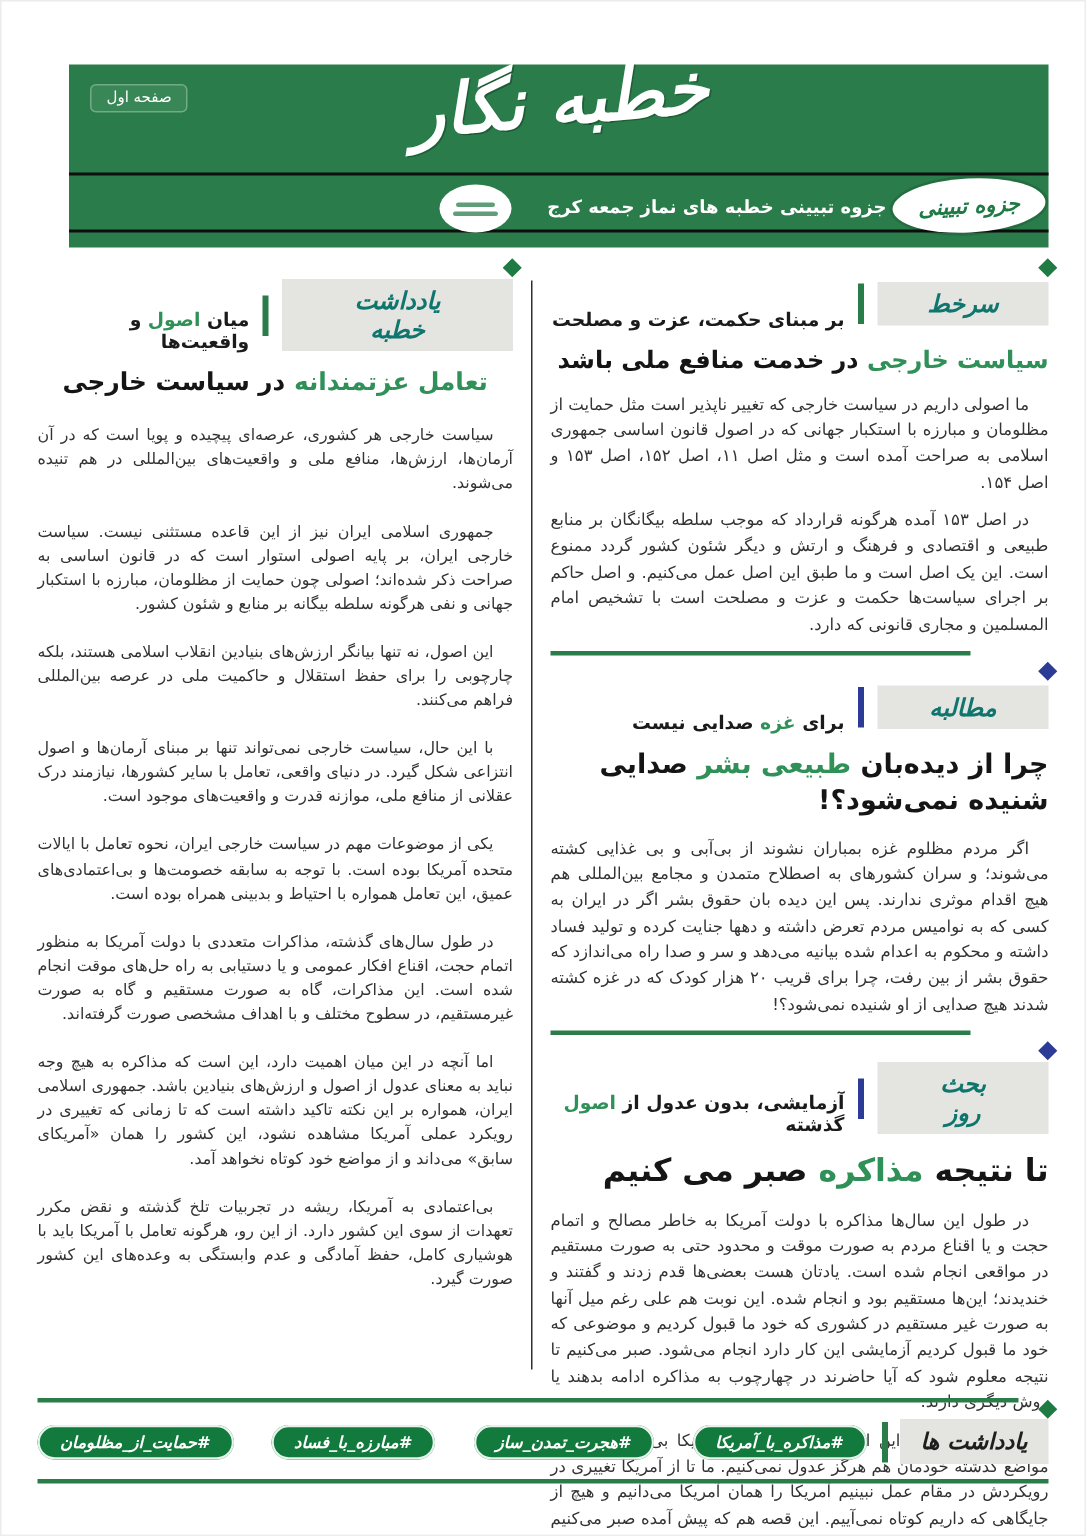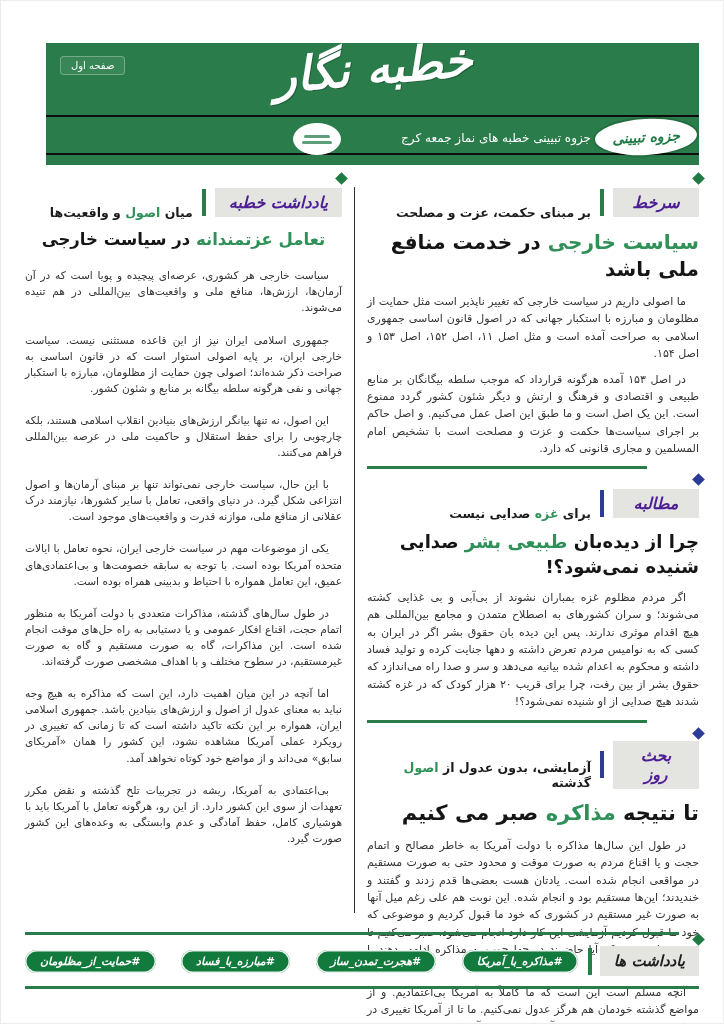--- a/index.html
+++ b/index.html
@@ -11,47 +11,47 @@
   .page-badge{position:absolute;top:13px;left:14px;font-size:10px;color:#fff;
               background:rgba(255,255,255,.07);border:1px solid rgba(255,255,255,.30);
               border-radius:4px;padding:3px 10px;}
   .header-line{position:absolute;left:0;right:0;height:2px;background:#0e0e0e;}
   .line1{top:72px}.line2{top:110px}
   .masthead-title{position:absolute;top:0px;left:50%;transform:translateX(-50%) rotate(-5deg);
                   font-family:"DejaVu Serif",serif;font-style:italic;font-weight:bold;
                   font-size:47px;line-height:1.05;z-index:3;white-space:nowrap;
                   text-shadow:1px 1px 0 rgba(0,0,0,.25);}
   .issue{position:absolute;top:85px;left:16px;font-size:13px;font-weight:bold;letter-spacing:.3px;}
-  .subtitle{position:absolute;top:88px;right:108px;font-size:12px;font-weight:normal;}
+  .subtitle{position:absolute;top:88px;right:108px;font-size:12px;font-weight:bold;}
   .oval-badge{position:absolute;top:76px;right:2px;width:102px;height:36px;background:#fff;
               border-radius:50%;display:flex;align-items:center;justify-content:center;
               color:#1f7a45;font-family:"DejaVu Serif",serif;font-style:italic;font-weight:bold;
               font-size:14px;transform:rotate(-3deg);z-index:4;box-shadow:0 0 0 2px rgba(0,0,0,.12);}
   .emblem{position:absolute;top:80px;right:358px;width:48px;height:32px;background:#fff;border-radius:50%;
           z-index:4;display:flex;flex-direction:column;align-items:center;justify-content:center;gap:3px;}
   .emblem .squig{width:26px;height:3px;border-radius:2px;background:#2a7d4b;opacity:.75;}
   .emblem .squig.s2{width:30px;}
 
   
   .content{position:absolute;top:180px;left:24px;right:24px;bottom:104px;display:flex;gap:12px;}
   .col-right{width:332px;flex:none;}
   .vdivider{width:1px;background:#2f2f2f;margin:6px 0;}
   .col-left{flex:1;min-width:0;}
 
   .sec-head{display:flex;align-items:center;gap:9px;position:relative;margin:4px 0 9px;}
-  .sec-label{background:#e4e4e1;padding:5px 14px;font-family:"DejaVu Serif",serif;font-style:italic;
-             font-weight:bold;font-size:16px;color:#4c1d95;text-align:center;min-width:58px;}
+  .sec-label{background:#e4e4e1;padding:5px 28px;font-family:"DejaVu Serif",serif;font-style:italic;
+             font-weight:bold;font-size:16px;color:#0f766e;text-align:center;min-width:58px;}
   .sec-bar{width:4px;height:27px;flex:none;}
   .bar-green{background:#2a7d4b}.bar-blue{background:#2c3c96}
   .diamond{position:absolute;top:-11px;right:-4px;width:9px;height:9px;transform:rotate(45deg);}
   .d-green{background:#1f7a43}.d-blue{background:#2c3c96}
   .kicker{font-size:12.5px;font-weight:bold;color:#1b1b1b;margin-top:20px;}
   .accent{color:#2f9058;}
   .headline{font-weight:bold;color:#151515;margin:2px 0 10px;line-height:1.35;}
-  .h-1{font-size:20px;text-align:right;}
+  .h-1{font-size:16px;text-align:right;}
   .h-2{font-size:18px;}
   .h-3{font-size:21px;}
   .h-left{font-size:16.5px;text-align:center;margin:6px 0 10px;}
   .body p{font-size:11px;line-height:1.58;text-align:justify;color:#333;margin:0 0 8px;text-indent:13px;}
   .col-left .body p{font-size:10.6px;line-height:1.52;margin:16px 0 7px;}
   .sep{height:3px;background:#2a7d4b;margin:9px 52px 17px 0;}
 
   
   .footer{position:absolute;left:24px;right:24px;bottom:34px;}
   .footer-topline{height:3px;background:#2a7d4b;margin-bottom:9px;margin-right:20px;}

